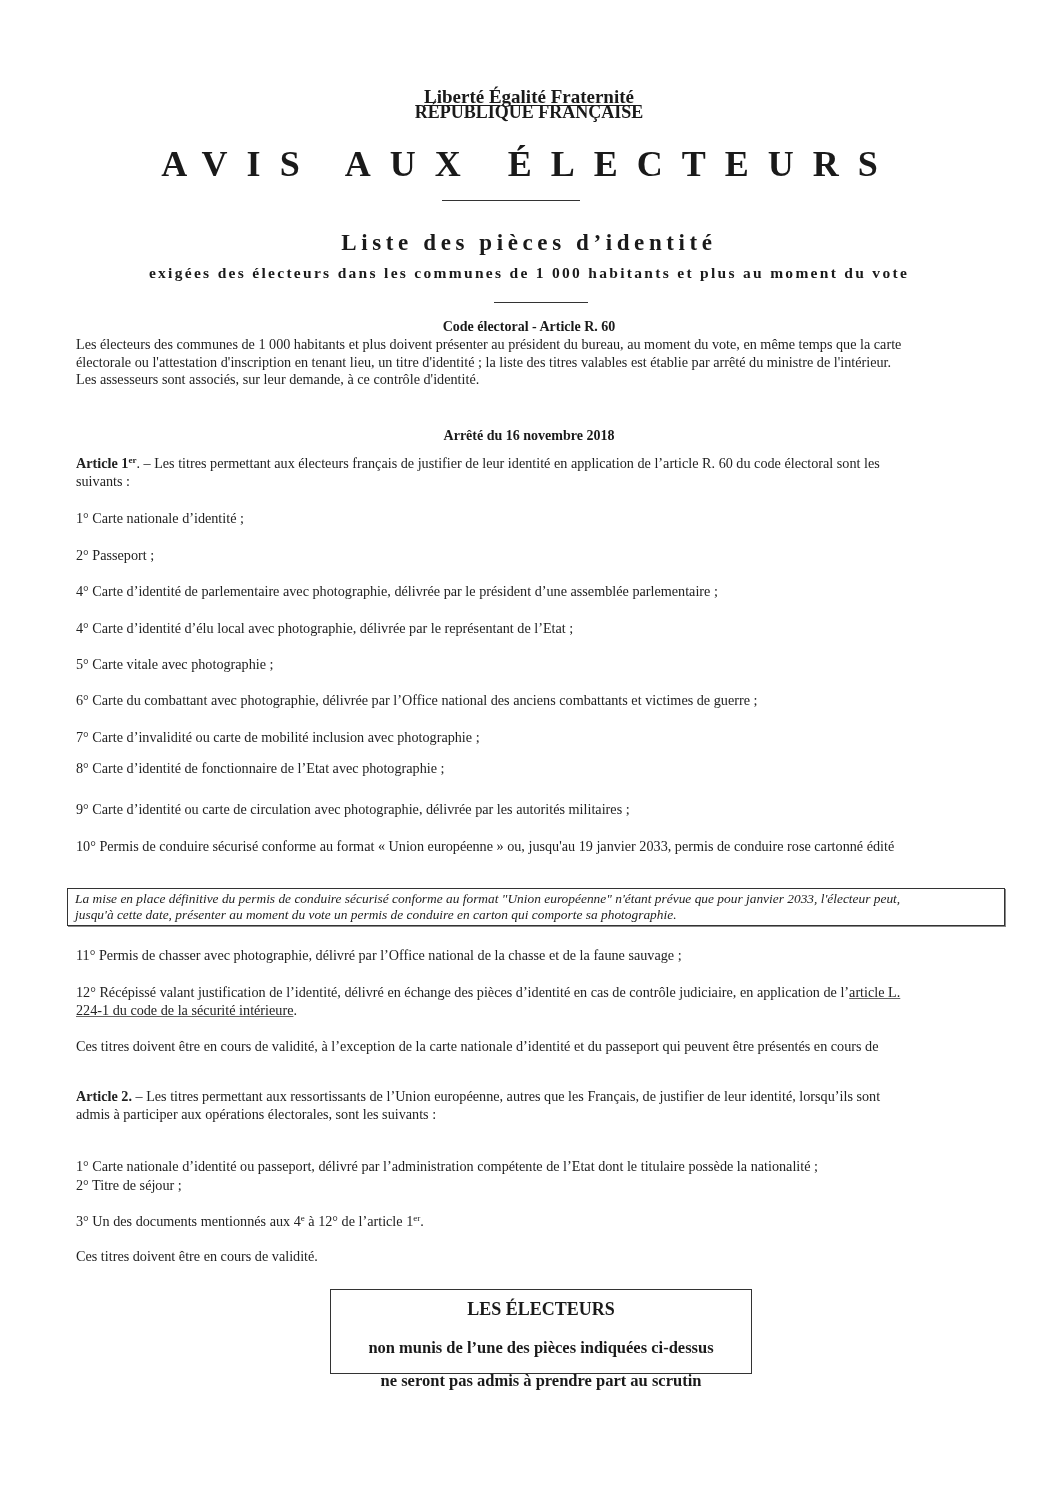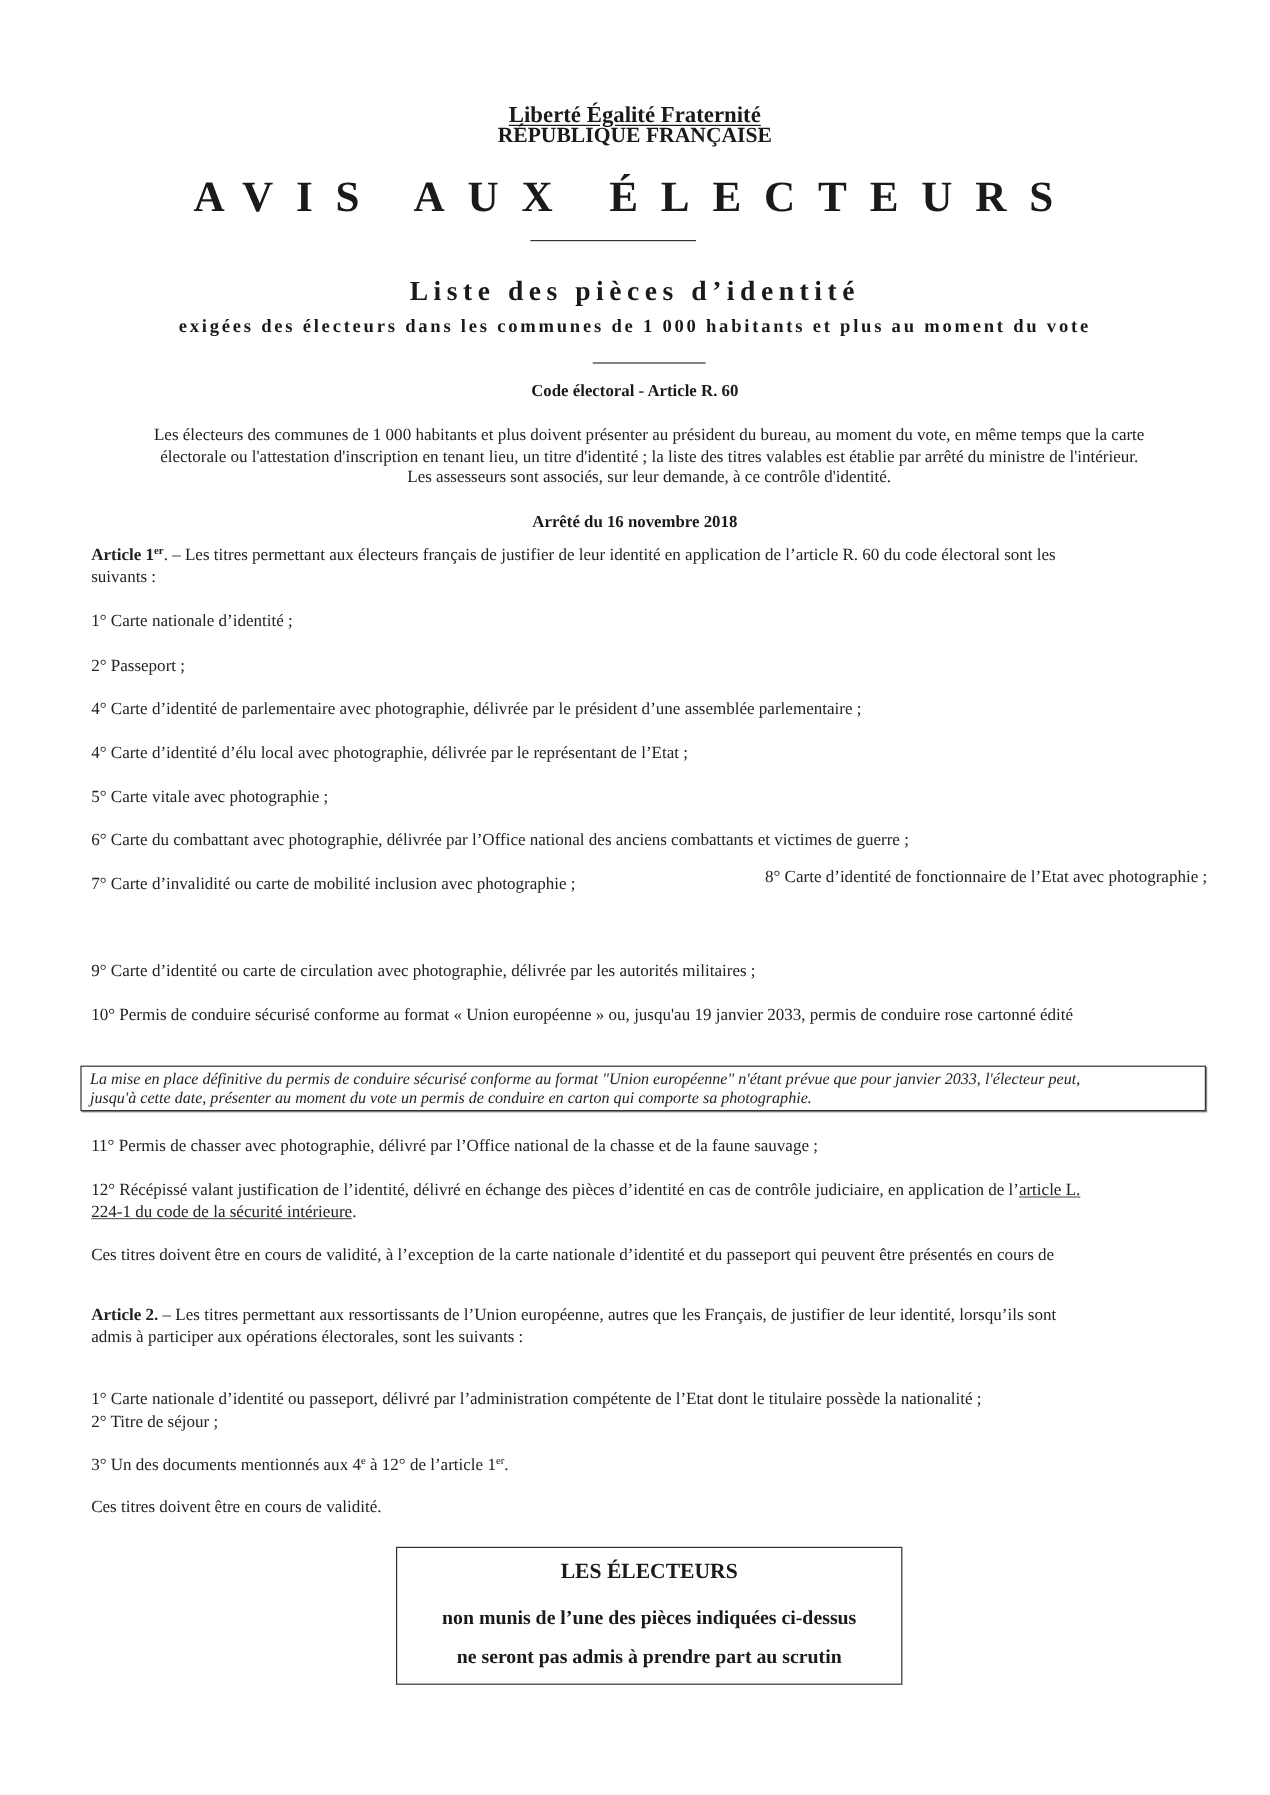--- a/index.html
+++ b/index.html
@@ -33,37 +33,37 @@
     top: 264px; font-size: 15.5px; font-weight: bold; letter-spacing: 2.3px;
     line-height: 18px;
   }
   .rule2 { top: 302px; left: 494px; width: 94px; height: 0; border-top: 1.5px solid #333; }
   .code-heading {
     top: 319px; font-size: 14px; font-weight: bold; line-height: 16px;
   }
   .para {
     left: 76px; width: 930px; font-size: 14.2px; line-height: 17.5px; color: #222;
   }
-  .intro { top: 355px; text-align: center; }
+  .intro { top: 336px; }
   .arrete-heading {
     top: 428px; font-size: 14px; font-weight: bold; line-height: 16px;
   }
   .bold { font-weight: bold; }
   sup { font-size: 9px; vertical-align: 5px; line-height: 0; }
   .item { left: 76px; width: 930px; font-size: 14.2px; line-height: 17.5px; color: #222; }
   .note-box {
     left: 67px; top: 888px; width: 938px; height: 38px;
     border: 1.5px solid #333;
     box-shadow: 1px 1px 0 #888;
     padding: 2px 8px 0 7px;
     font-style: italic; font-size: 13.4px; line-height: 16px; color: #222;
   }
   .link { text-decoration: underline; text-decoration-color: #666; }
   .final-box {
-    left: 330px; top: 1289px; width: 422px; height: 115px;
+    left: 330px; top: 1289px; width: 422px; height: 85px;
     border: 1.5px solid #333;
     text-align: center; font-weight: bold; color: #1a1a1a;
   }
   .final-box .l1 { position: absolute; left: 0; width: 100%; top: 8px; font-size: 18px; line-height: 22px; }
   .final-box .l2 { position: absolute; left: 0; width: 100%; top: 48px; font-size: 16.5px; line-height: 20px; }
   .final-box .l3 { position: absolute; left: 0; width: 100%; top: 81px; font-size: 16.5px; line-height: 20px; }
 </style>
 </head>
 <body>
 
@@ -88,21 +88,21 @@
   <div>suivants :</div>
 </div>
 
 <div class="abs item" style="top:510px;">1° Carte nationale d’identité ;</div>
 <div class="abs item" style="top:547px;">2° Passeport ;</div>
 <div class="abs item" style="top:583px;">4° Carte d’identité de parlementaire avec photographie, délivrée par le président d’une assemblée parlementaire ;</div>
 <div class="abs item" style="top:620px;">4° Carte d’identité d’élu local avec photographie, délivrée par le représentant de l’Etat ;</div>
 <div class="abs item" style="top:656px;">5° Carte vitale avec photographie ;</div>
 <div class="abs item" style="top:692px;">6° Carte du combattant avec photographie, délivrée par l’Office national des anciens combattants et victimes de guerre ;</div>
 <div class="abs item" style="top:729px;">7° Carte d’invalidité ou carte de mobilité inclusion avec photographie ;</div>
-<div class="abs item" style="top:723px;text-align:right;">8° Carte d’identité de fonctionnaire de l’Etat avec photographie ;</div>
+<div class="abs item" style="top:760px;">8° Carte d’identité de fonctionnaire de l’Etat avec photographie ;</div>
 <div class="abs item" style="top:801px;">9° Carte d’identité ou carte de circulation avec photographie, délivrée par les autorités militaires ;</div>
 
 <div class="abs item" style="top:838px;">
   <div>10° Permis de conduire sécurisé conforme au format « Union européenne » ou, jusqu'au 19 janvier 2033, permis de conduire rose cartonné édité</div>
 </div>
 
 <div class="abs note-box">
   <div>La mise en place définitive du permis de conduire sécurisé conforme au format "Union européenne" n'étant prévue que pour janvier 2033, l'électeur peut,</div>
   <div>jusqu'à cette date, présenter au moment du vote un permis de conduire en carton qui comporte sa photographie.</div>
 </div>

